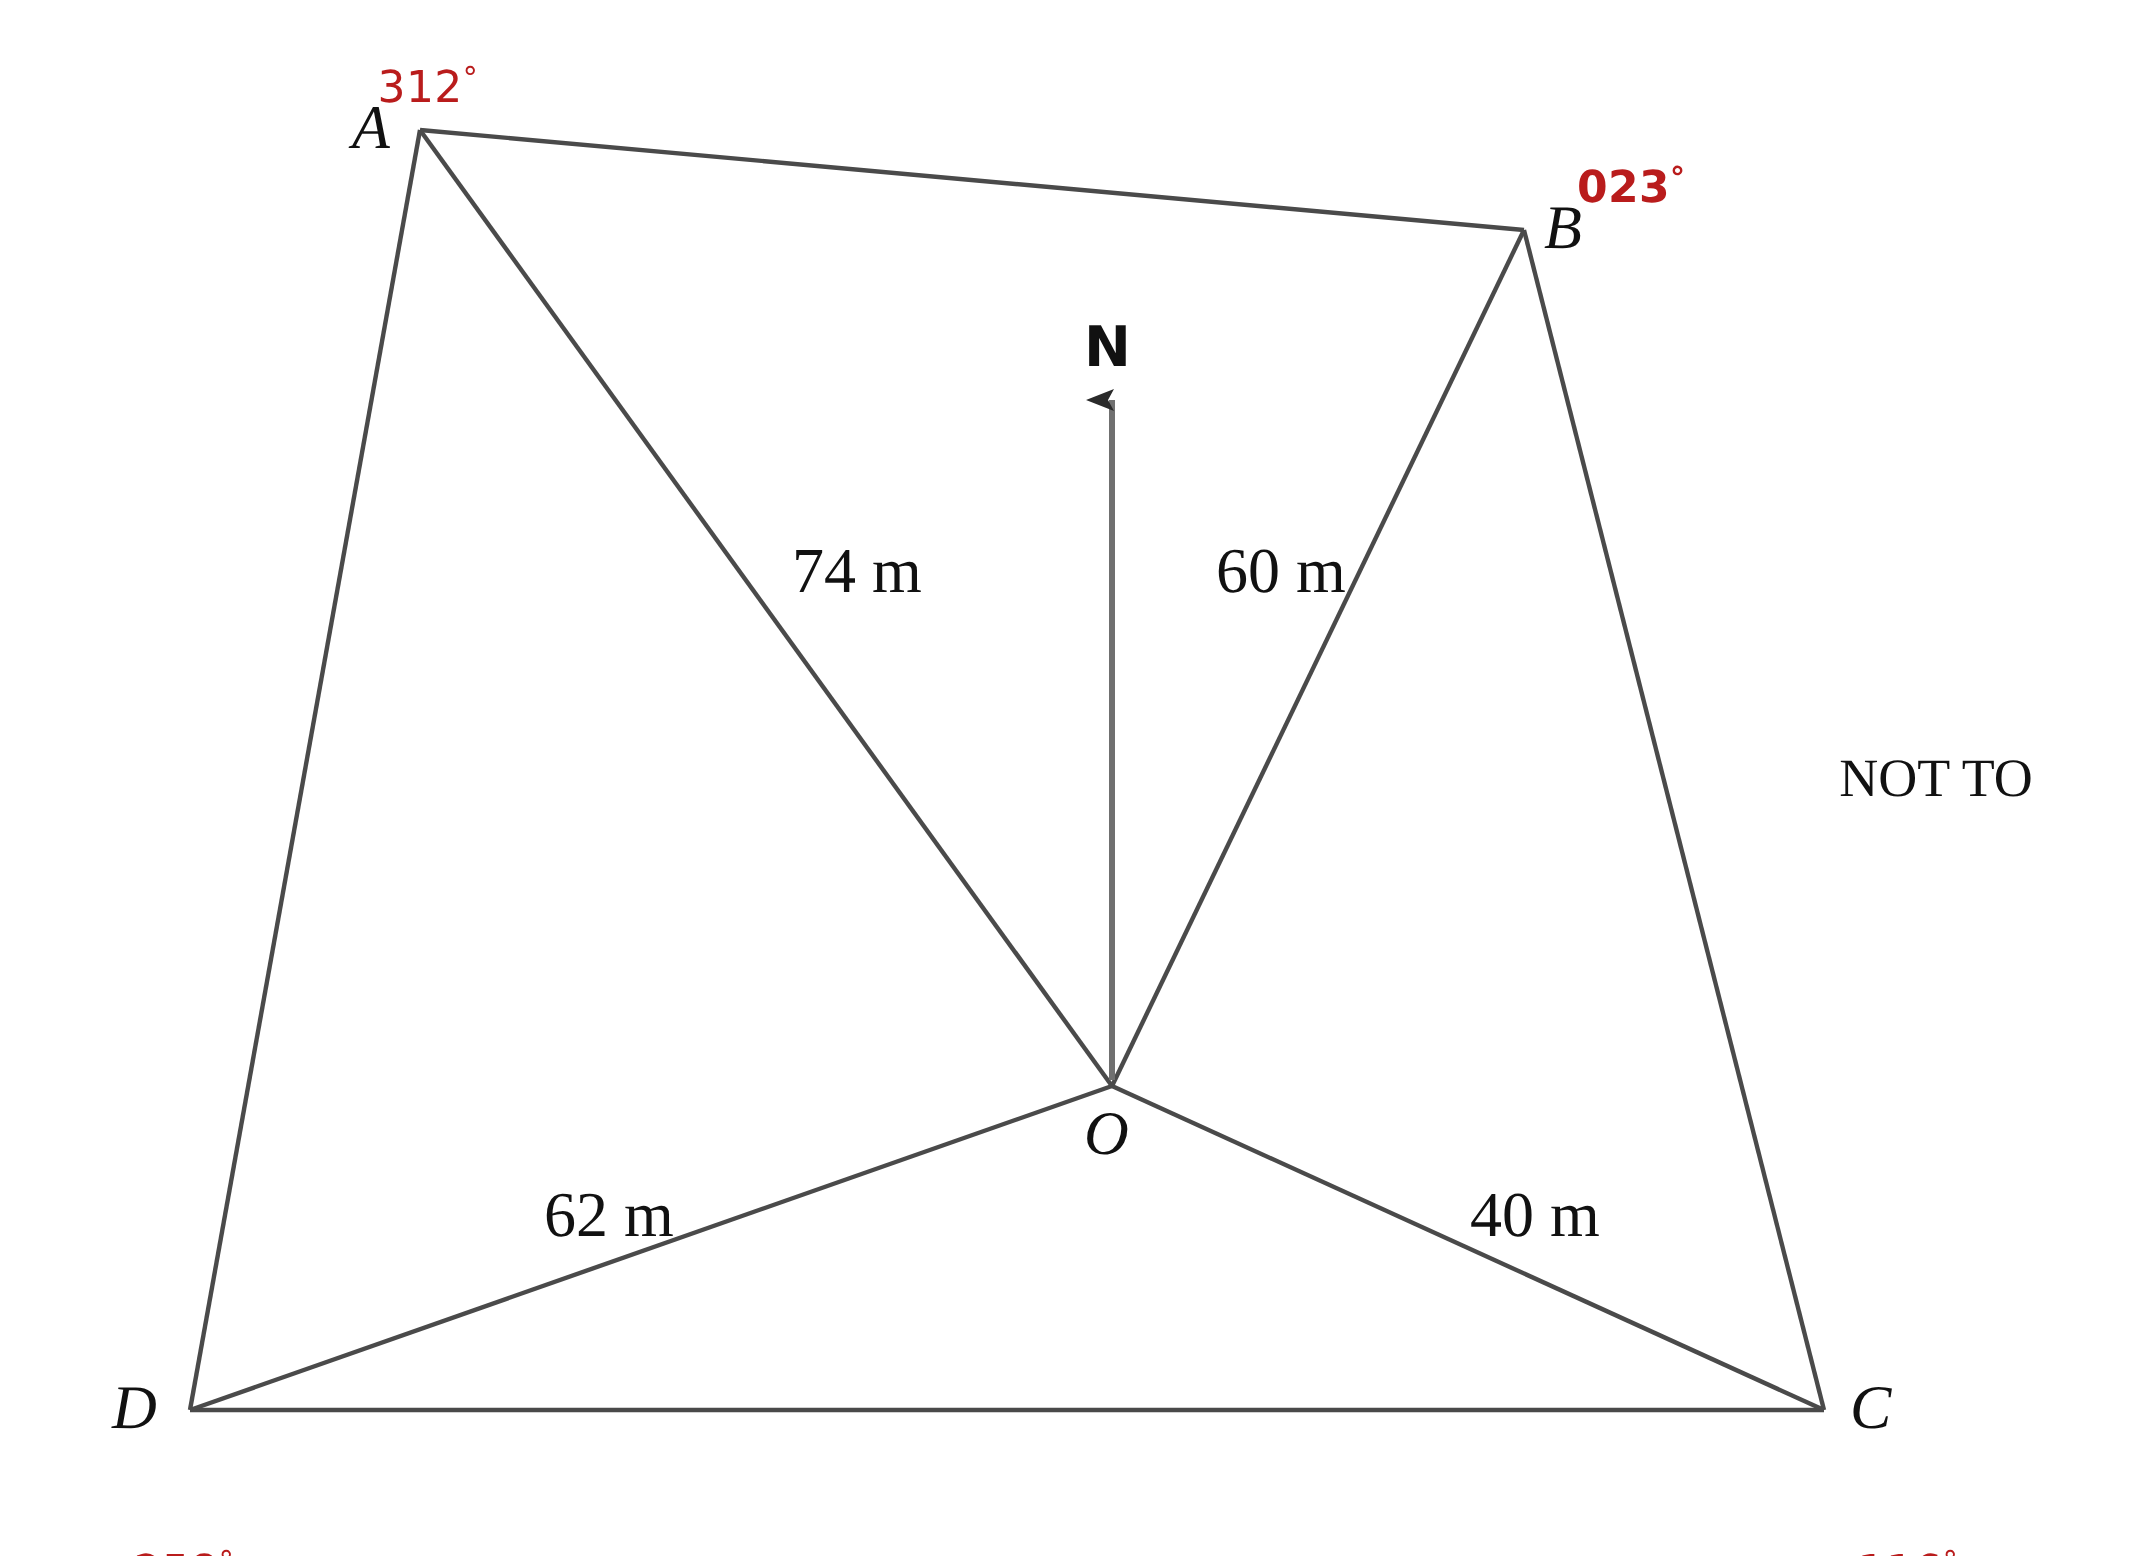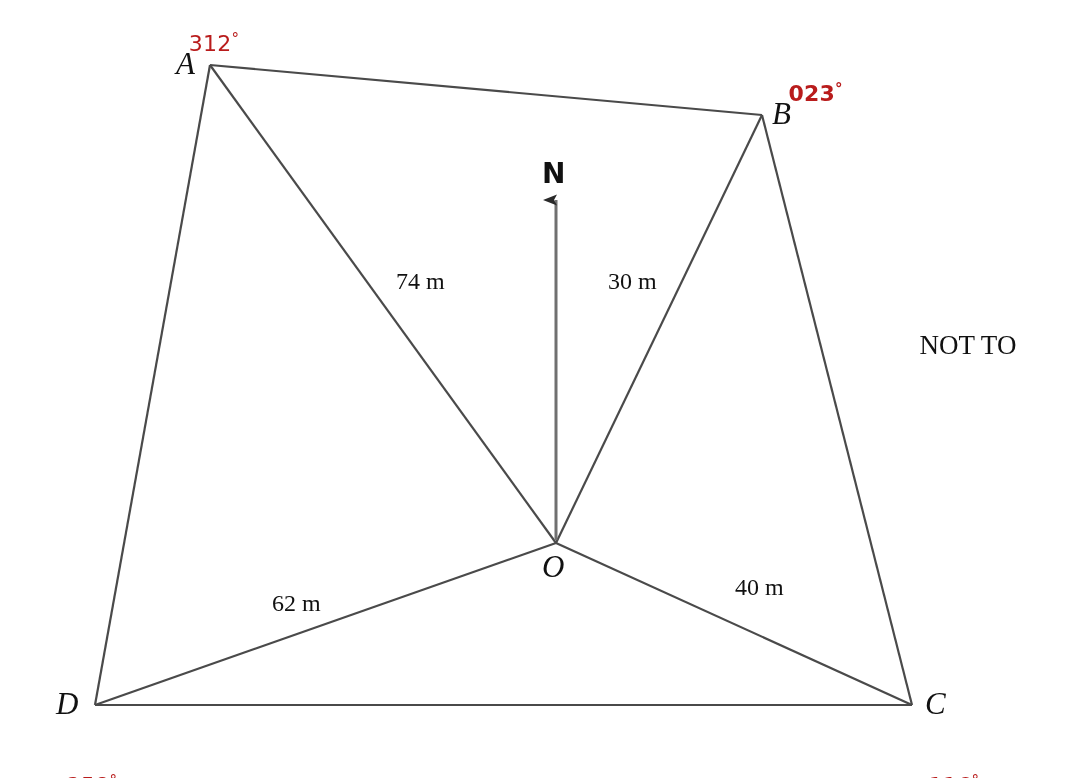--- a/index.html
+++ b/index.html
@@ -55,21 +55,21 @@
     vertical-align: 7px;
   }
   .bearing .deg-tight {
     font-family: "DejaVu Sans", "Liberation Sans", sans-serif;
     font-size: 15px;
     vertical-align: 7px;
   }
   
   .dist {
     font-family: "Liberation Serif", "DejaVu Serif", serif;
-    font-size: 24px;
+    font-size: 32px;
     color: #111111;
   }
   
   .north-letter {
     font-family: "DejaVu Sans", "Liberation Sans", sans-serif;
     font-weight: bold;
     font-size: 28px;
     color: #111111;
   }
   
@@ -77,21 +77,21 @@
     position: absolute;
     left: 878px;
     top: 326px;
     width: 180px;
     text-align: center;
     font-family: "Liberation Serif", "DejaVu Serif", serif;
     font-size: 27px;
     line-height: 1.42;
     color: #111111;
   }
-  #not-to-scale div { white-space: pre; }
+  #not-to-scale div { white-space: pre; margin-top: 44px; }
 </style>
 </head>
 <body>
 
 <div id="diagram-stage">
 
   <svg id="figure" viewBox="0 0 1077 778">
     <defs>
       <marker id="north-arrowhead" markerWidth="12" markerHeight="14" refX="5.5" refY="13" orient="auto" markerUnits="userSpaceOnUse">
         <path d="M 5.5 0 L 11 14 L 5.5 11 L 0 14 Z" fill="#2a2a2a"></path>
@@ -130,21 +130,21 @@
     <span>023</span><span class="deg-tight">°</span>
   </div>
   <div class="lbl bearing" style="left:38px; top:752px;">
     <span>258</span><span class="deg">°</span>
   </div>
   <div class="lbl bearing" style="left:900px; top:752px;">
     <span>116</span><span class="deg">°</span>
   </div>
 
   <div class="lbl dist" style="left:396px; top:269px;">74 m</div>
-  <div class="lbl dist" style="left:608px; top:269px;">30 m</div>
+  <div class="lbl dist" style="left:608px; top:269px;">60 m</div>
   <div class="lbl dist" style="left:272px; top:591px;">62 m</div>
-  <div class="lbl dist" style="left:735px; top:575px;text-align:center;">40 m</div>
+  <div class="lbl dist" style="left:735px; top:591px;text-align:center;">40 m</div>
 
   <div id="not-to-scale">
     <div>NOT TO</div>
   </div>
 
 </div>
 
 </body></html>

